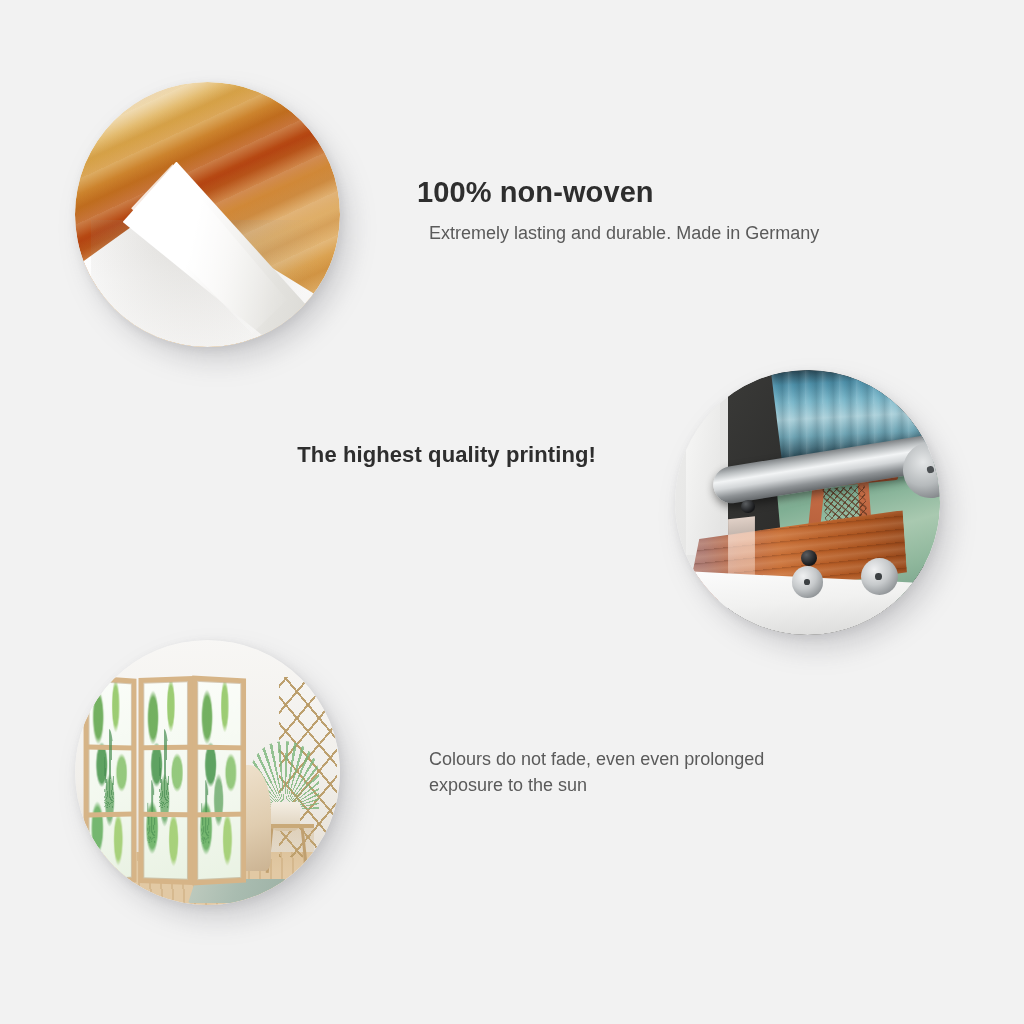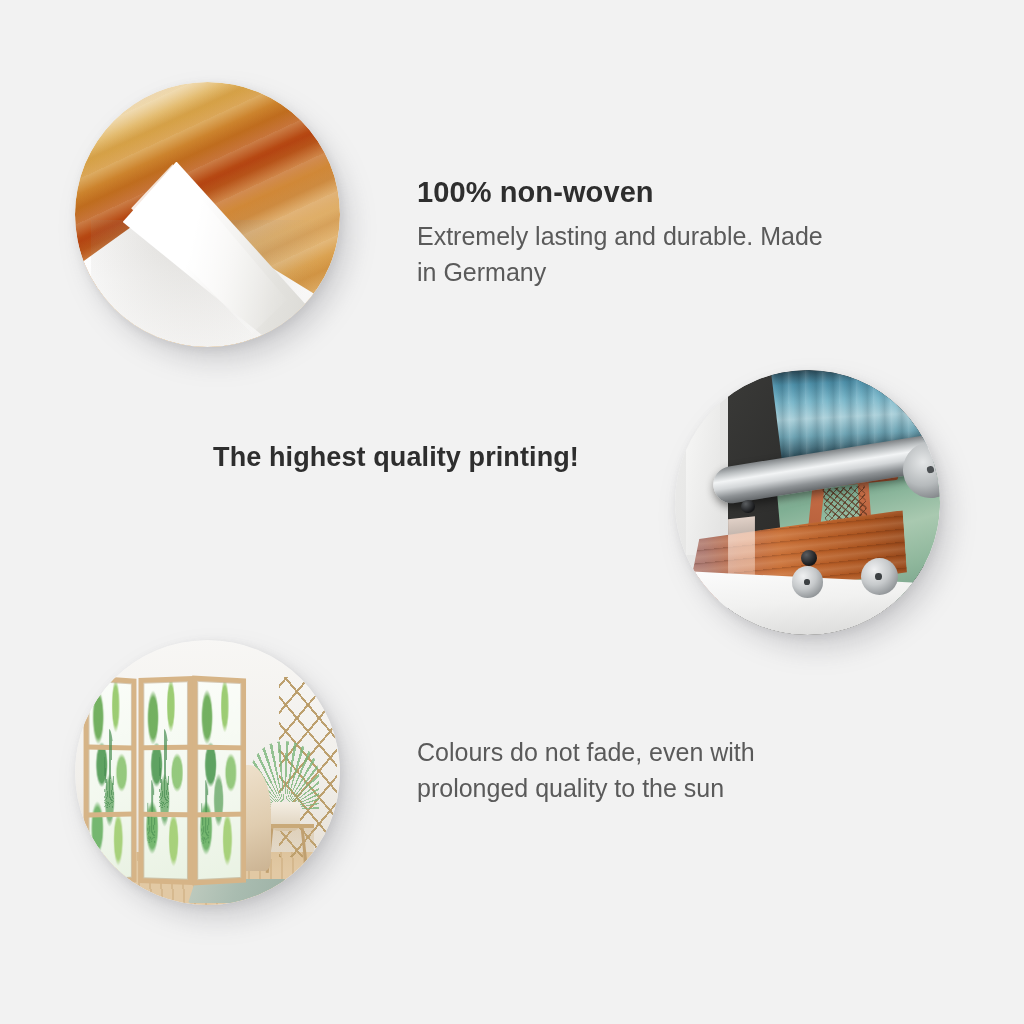--- a/index.html
+++ b/index.html
@@ -358,29 +358,29 @@
   .text-block { position: absolute; }
   .t-heading {
     font-size: 29px;
     font-weight: bold;
     color: #2e2e2e;
     line-height: 1.18;
     margin: 0 0 10px 0;
     letter-spacing: 0.1px;
   }
   .t-body {
-    font-size: 25px;
+    font-size: 18px;
     font-weight: normal;
     color: #5a5a5a;
     line-height: 1.42;
-    margin: 0;
+    margin: 12px;
   }
   #text-nonwoven { left: 417px; top: 175px; width: 430px; text-align: left; }
   #text-printing { left: 196px; top: 442px; width: 400px; text-align: right; }
-  #text-printing .t-heading { font-size: 27px; text-align: center; }
+  #text-printing .t-heading { font-size: 22px; }
   #text-uv       { left: 417px; top: 735px; width: 400px; text-align: left; }
 </style>
 </head>
 <body>
 
 <div class="feature-circle" id="circle-nonwoven">
   <div class="circle-inner">
     <div class="nw-bg"></div>
     <div class="nw-sheet"></div>
     <div class="nw-shade"></div>
@@ -440,14 +440,14 @@
         <div class="uv-frond-b"></div>
       </div>
       <div class="uv-panel p3">
         <div class="uv-frond-b"></div>
       </div>
     </div>
   </div>
 </div>
 
 <div class="text-block" id="text-uv">
-  <p class="t-body">Colours do not fade, even with prolonged quality to the sun</p>
+  <p class="t-body">Colours do not fade, even even prolonged exposure to the sun</p>
 </div>
 
 </body></html>

